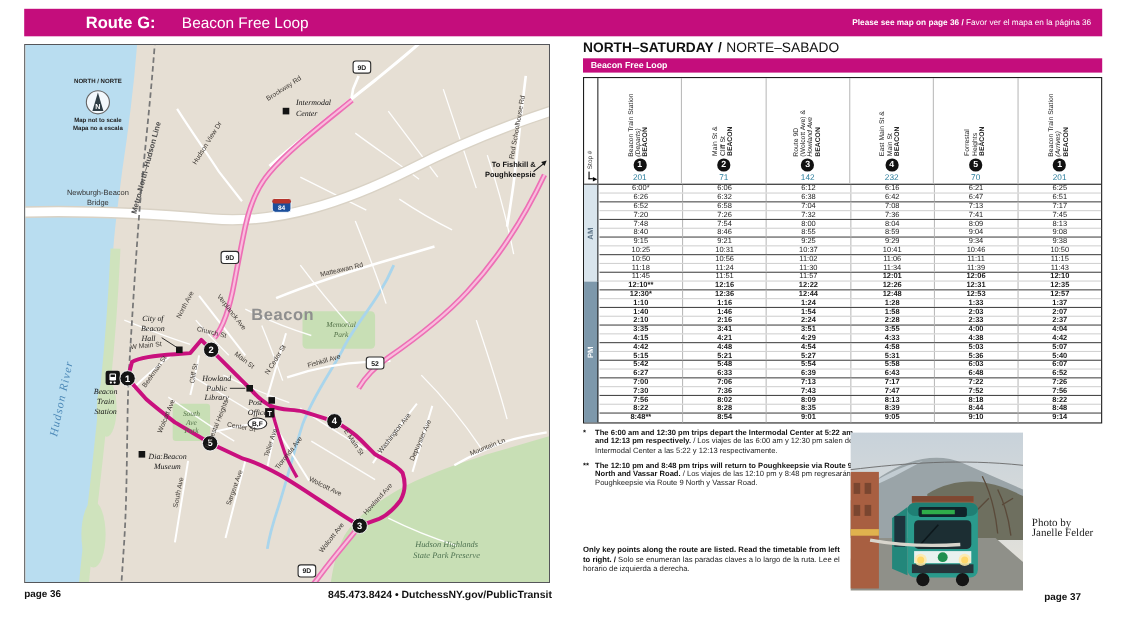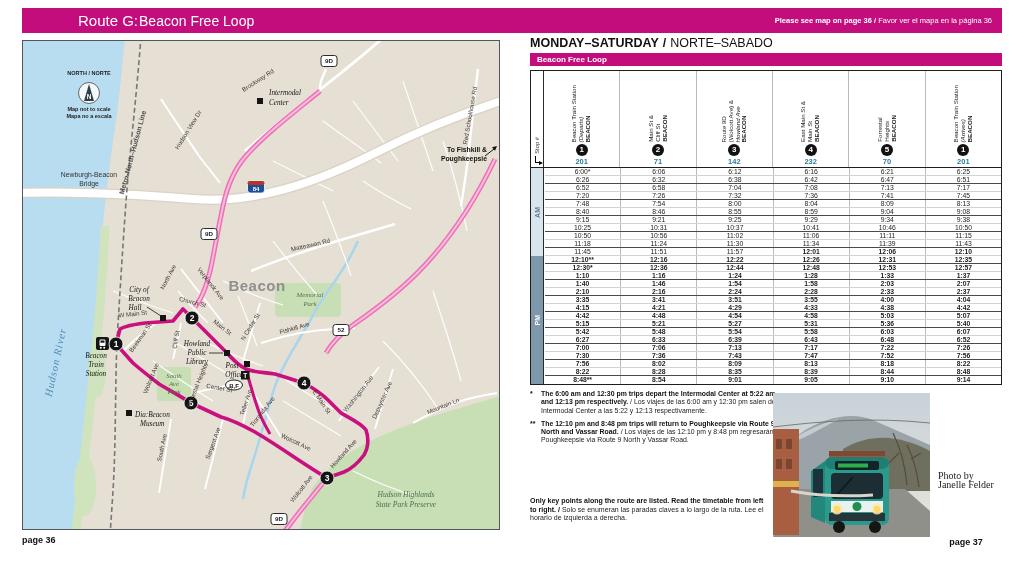--- a/index.html
+++ b/index.html
@@ -1,21 +1,21 @@
 <!DOCTYPE html>
 <html><head>
 <meta charset="utf-8">
 <style>
   *{margin:0;padding:0;box-sizing:border-box}
   body{background:#888;font-family:"Liberation Sans",sans-serif}
   .spread{position:relative;width:1024px;height:562px;background:#fff;overflow:hidden}
   
   .topbar{position:absolute;left:22px;top:8px;width:980px;height:25px;background:#c40d7c;color:#fff;
           display:flex;align-items:center;justify-content:space-between;padding:0 10px 0 56px}
-  .route-label{font-weight:normal;font-size:15px;margin-right:1px}
+  .route-label{font-weight:bold;font-size:15px;margin-right:24px}
   .route-name{font-size:14px}
   .map-note{font-size:7.5px}
   .map-note b{font-weight:bold}
   
   .map-frame{position:absolute;left:22px;top:40px;width:478px;height:490px;border:1.5px solid #55565a;background:#e6dfd4;overflow:hidden}
   .page-num{position:absolute;font-weight:bold;font-size:9px;color:#111}
   .pn36{left:22px;top:535px}
   .pn37{left:930px;top:537px;width:72px;text-align:center}
   .phone-footer{position:absolute;left:270px;top:536px;width:260px;text-align:center;font-weight:bold;font-size:9.5px;color:#111}
   
@@ -50,21 +50,21 @@
   .elb:after{content:"";position:absolute;right:-4px;bottom:-2.5px;border-left:4px solid #000;border-top:2px solid transparent;border-bottom:2px solid transparent}
   .thcell{flex:1;display:flex;flex-direction:column;align-items:center;justify-content:flex-end;padding-bottom:1px}
   .thcell+.thcell{border-left:1px solid #bcbcbc}
   .vwrap{height:68px;display:flex;align-items:flex-end;justify-content:center}
   .vtext{writing-mode:vertical-rl;transform:rotate(180deg);font-size:6.2px;color:#222;text-align:left}
   .vtext span{display:block;line-height:6.8px;white-space:nowrap}
   .vtext .it{font-style:italic}
   .vtext .bcity{font-weight:bold}
   .stopcirc{width:12px;height:12px;border-radius:50%;background:#111;color:#fff;font-weight:bold;font-size:8px;
             line-height:12px;text-align:center;margin:2px 0 1px}
-  .routeno{font-weight:bold;font-size:7.5px;color:#2a7d9c}
+  .routeno{font-weight:normal;font-size:7.5px;color:#2a7d9c}
   .tbody{position:relative}
   .amstrip,.pmstrip{position:absolute;left:0;width:13px;border-right:1px solid #2b2b2b;display:flex;align-items:center;justify-content:center}
   .amstrip{top:0;height:88px;background:#d9e5ed}
   .pmstrip{top:88px;height:128px;background:#7d98ab}
   .vlabel{writing-mode:vertical-rl;transform:rotate(180deg);font-weight:bold;font-size:7px}
   .amstrip .vlabel{color:#5d7386}.pmstrip .vlabel{color:#fff}
   .trow{display:flex;height:8px;margin-left:14px}
   .trow.ip{border-bottom:1px solid #d2d2d2}
   .trow.pe{border-bottom:1px solid #4a4a4a}
   .tcell{flex:1;font-size:6.8px;line-height:7.5px;text-align:center;color:#1c1c1c}
@@ -286,23 +286,24 @@
           <text x="322" y="414" text-anchor="middle" class="ml rd" transform="rotate(-48 322 414)">Howland Ave</text>
           <text x="272" y="403" text-anchor="middle" class="ml rd" transform="rotate(26 272 403)">Wolcott Ave</text>
           <text x="280" y="449" text-anchor="middle" class="ml rd" transform="rotate(-52 280 449)">Wolcott Ave</text>
           <text x="383" y="456" text-anchor="middle" class="ml parkbig">Hudson Highlands</text>
           <text x="383" y="466" text-anchor="middle" class="ml parkbig">State Park Preserve</text>
         </g>
     </svg>
   </div>
 
   <div class="page-num pn36">page 36</div>
+  <div class="phone-footer">845.473.8424  •  DutchessNY.gov/PublicTransit</div>
 
   <div class="svc-head">
-    <span class="en">MONDAY–SATURDAY</span><span class="sep">/</span><span class="es">NORTE–SABADO</span>
+    <span class="en">NORTH–SATURDAY</span><span class="sep">/</span><span class="es">NORTE–SABADO</span>
   </div>
   <div class="route-bar">Beacon Free Loop</div>
 
   <div class="tbl">
     <div class="thead" id="thead">
       <div class="ghead">
         <div class="stoplbl">Stop #</div>
         <div class="elb"></div>
       </div>
     <div class="thcell">

